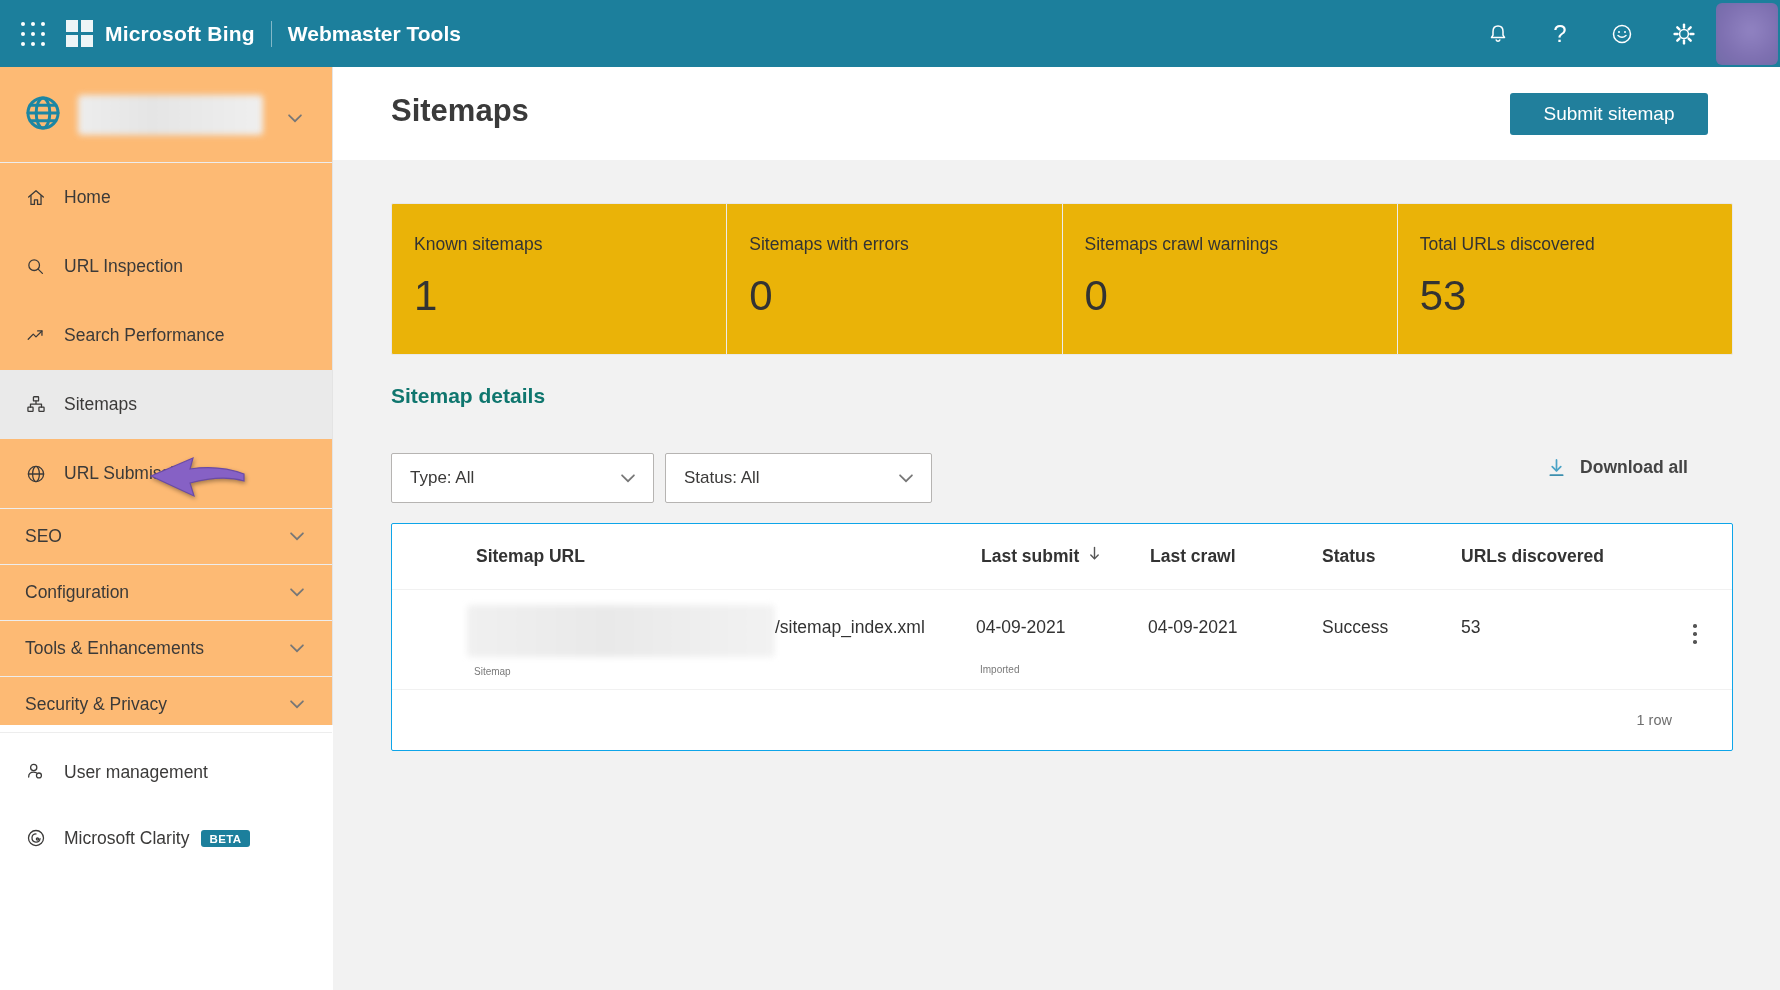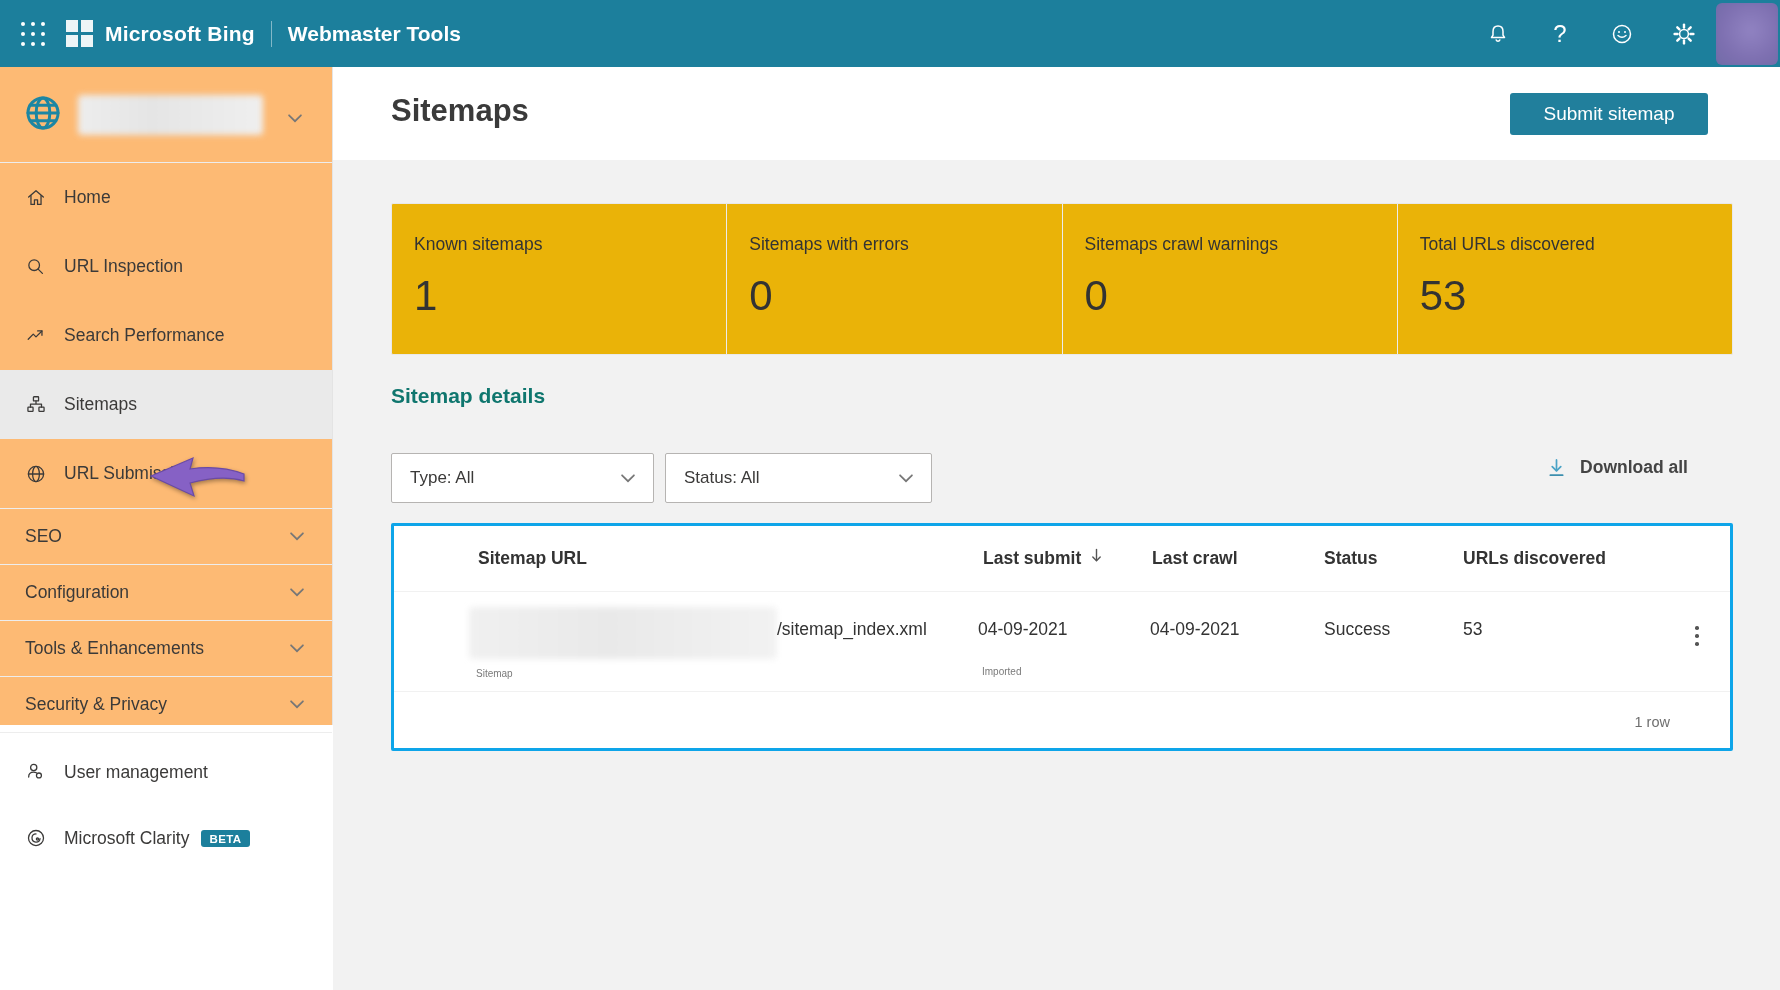--- a/index.html
+++ b/index.html
@@ -78,21 +78,21 @@
     border-radius:2px; display:flex; align-items:center; justify-content:space-between;
     padding:0 18px; font-size:17px; color:#3b3a39; cursor:pointer; }
   .filter.type { left:58px; width:263px; }
   .filter.status { left:332px; width:267px; }
 
   .download-all { position:absolute; top:390px; right:92px; display:flex; align-items:flex-start; gap:14px;
     cursor:pointer; }
   .download-all .lbl { font-size:17.5px; font-weight:600; color:#444; }
 
   .table-card { position:absolute; left:58px; top:456px; width:1342px; height:228px; background:#fff;
-    border:3px solid #0ea5e9; border-radius:2px; }
+    border:1px solid #0ea5e9; border-radius:2px; }
   .thead { position:relative; height:66px; border-bottom:1px solid #f1f1f1; }
   .th { position:absolute; top:22px; font-size:17.5px; font-weight:600; color:#333; display:flex; gap:10px; }
   .th.c-url { left:84px; }  .th.c-submit { left:589px; }  .th.c-crawl { left:758px; }
   .th.c-status { left:930px; }  .th.c-urls { left:1069px; }
   .trow { position:relative; height:100px; border-bottom:1px solid #f1f1f1; }
   .url-blur { position:absolute; left:75px; top:15px; width:308px; height:52px; border-radius:4px;
     background:linear-gradient(90deg,#f0f0f0,#e9e9e9 45%,#f2f2f2); filter:blur(3px); }
   .td { position:absolute; font-size:17.5px; color:#333; }
   .td.sub { font-size:10px; color:#7a7a7a; }
   .d-url { left:383px; top:27px; }

